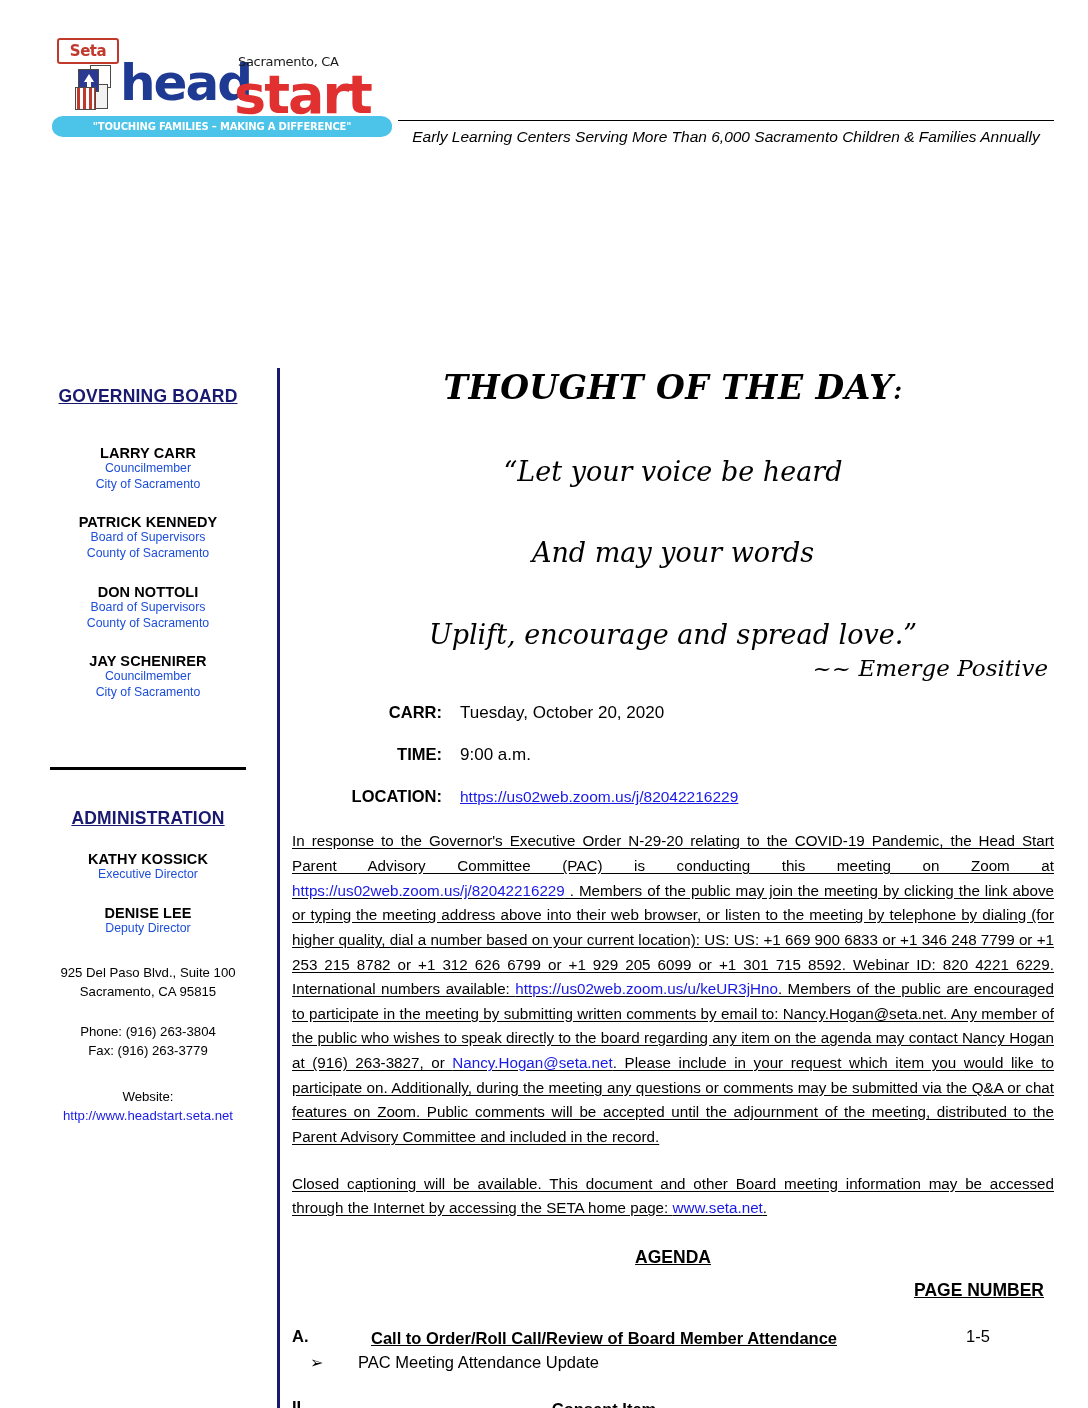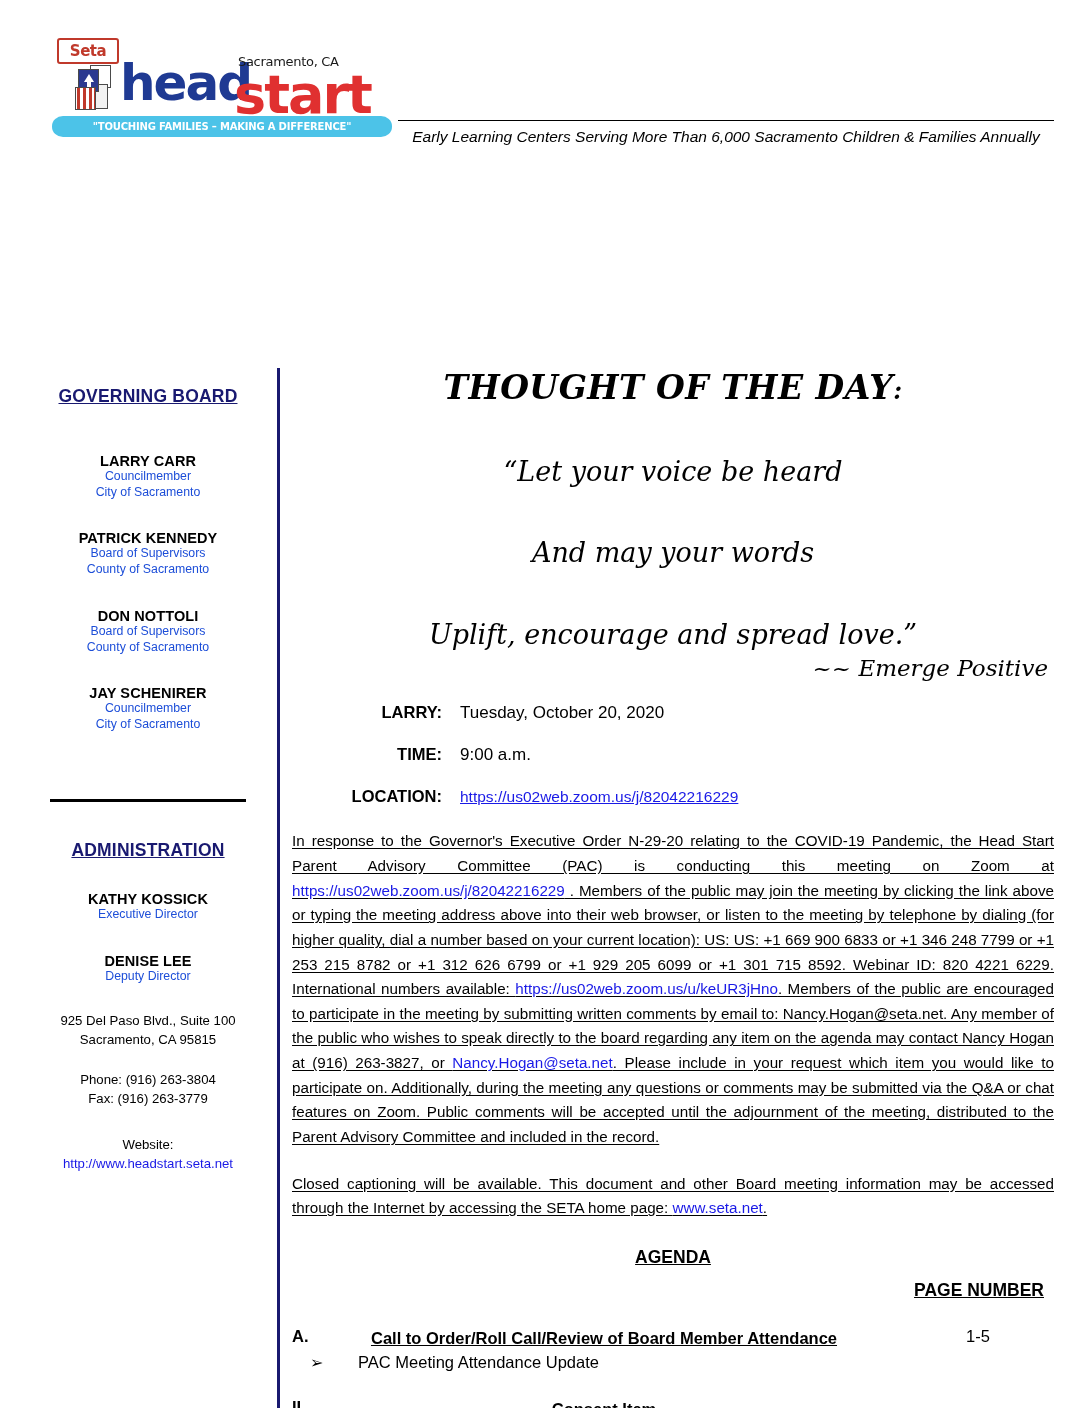--- a/index.html
+++ b/index.html
@@ -109,21 +109,20 @@
     text-align: center;
   }
   .side-head {
     font-size: 17.5px; font-weight: bold; color: #191970;
     text-decoration: underline; letter-spacing: 0.2px;
   }
   .person { margin-top: 0; }
   .person-name {
     font-size: 14.5px; font-weight: bold; color: #000;
     letter-spacing: 0.1px;
-    margin-top: 8px;
   }
   .person-title { font-size: 12.3px; color: #1d4ed8; line-height: 1.28; }
   .gap-lg { height: 38px; }
   .gap-md { height: 22px; }
 
   .side-rule {
     width: 196px; height: 3px; background: #000;
     margin: 0 auto;
   }
   .addr { font-size: 13.2px; line-height: 1.4; }
@@ -332,21 +331,21 @@
       <div class="thought-title"><span>THOUGHT OF THE DAY</span><span class="colon">:</span></div>
       <div class="thought-line">“Let your voice be heard</div>
       <div class="thought-line">And may your words</div>
       <div class="thought-line">Uplift, encourage and spread love.”</div>
       <div class="thought-attr">~~ Emerge Positive</div>
     </div>
 
 
     <div class="meta-table">
       <div class="meta-row">
-        <div class="meta-label"><span>LARRY</span>:</div>
+        <div class="meta-label"><span>CARR</span>:</div>
         <div class="meta-value">Tuesday, October 20, 2020</div>
       </div>
       <div class="meta-row">
         <div class="meta-label"><span>TIME</span>:</div>
         <div class="meta-value">9:00 a.m.</div>
       </div>
       <div class="meta-row">
         <div class="meta-label"><span>LOCATION</span>:</div>
         <div class="meta-value"><span class="url">https://us02web.zoom.us/j/82042216229</span></div>
       </div>

